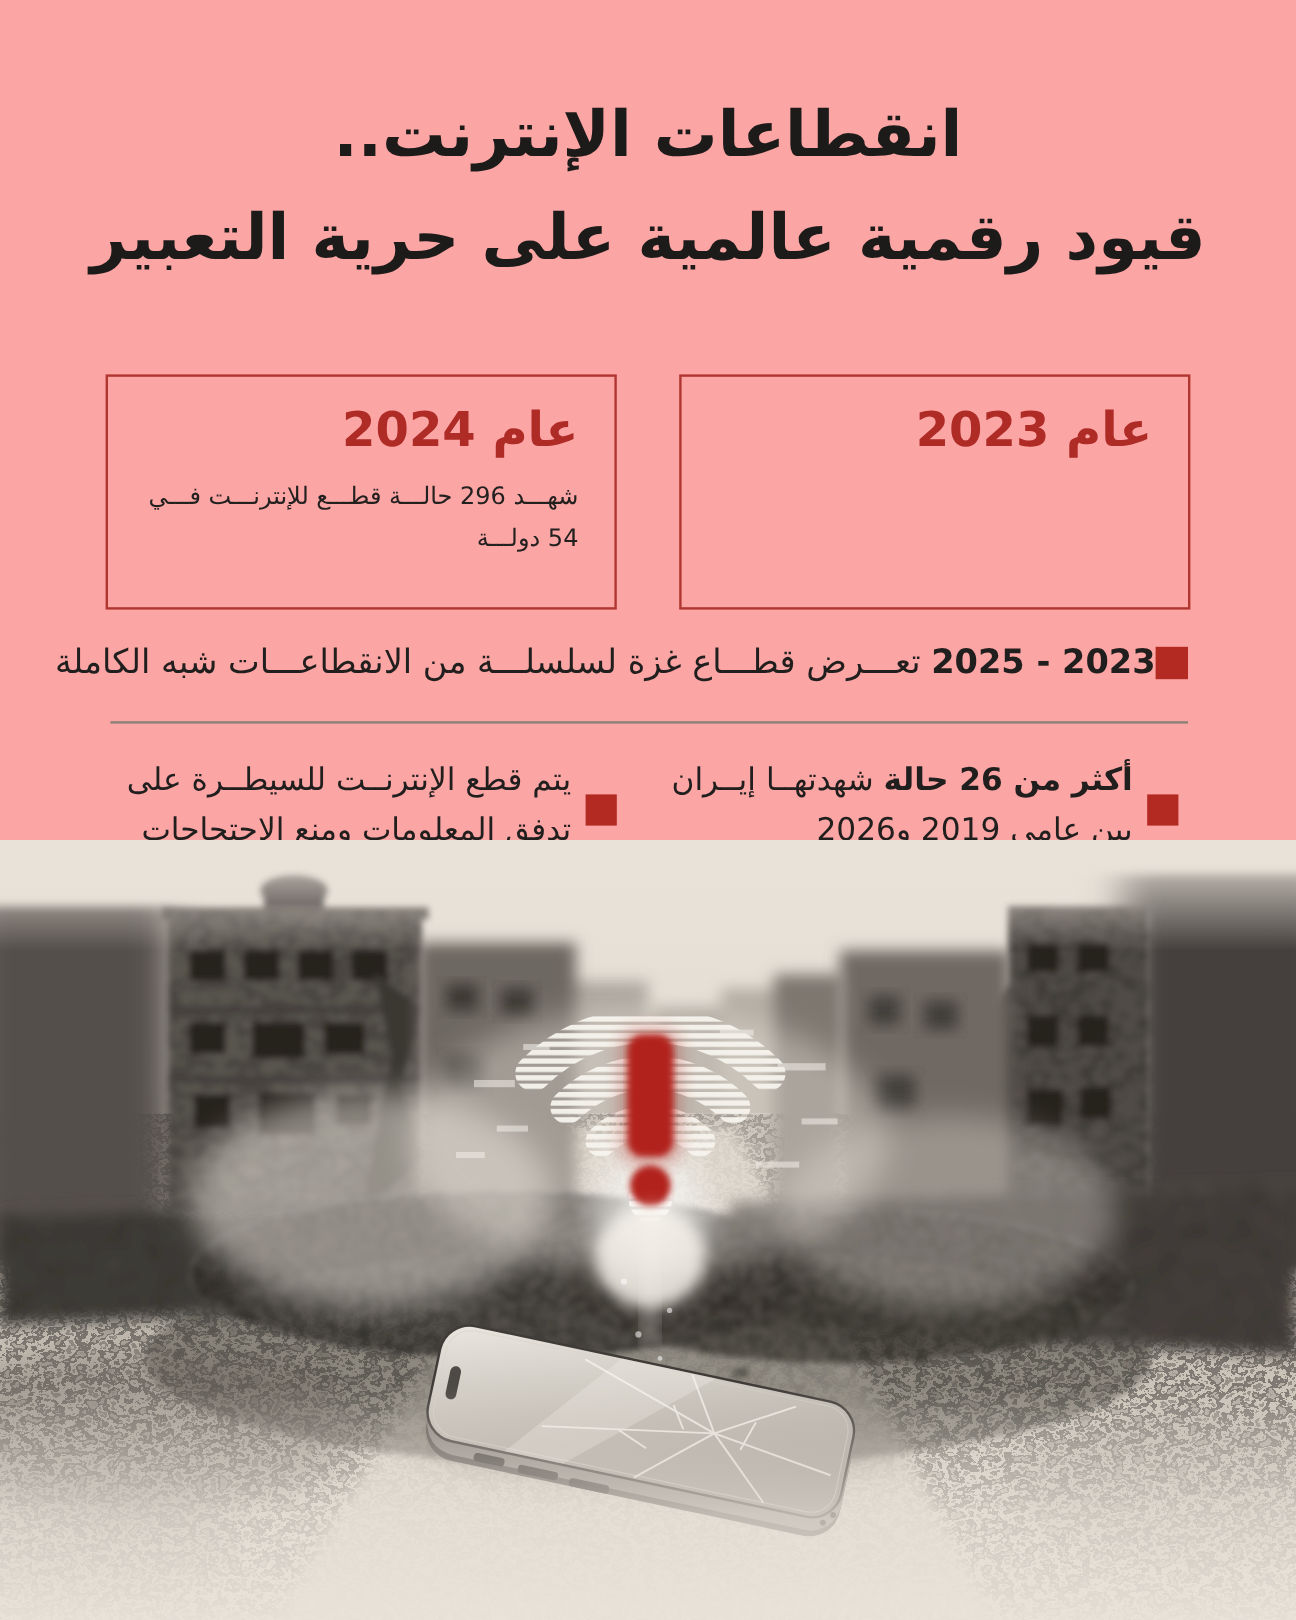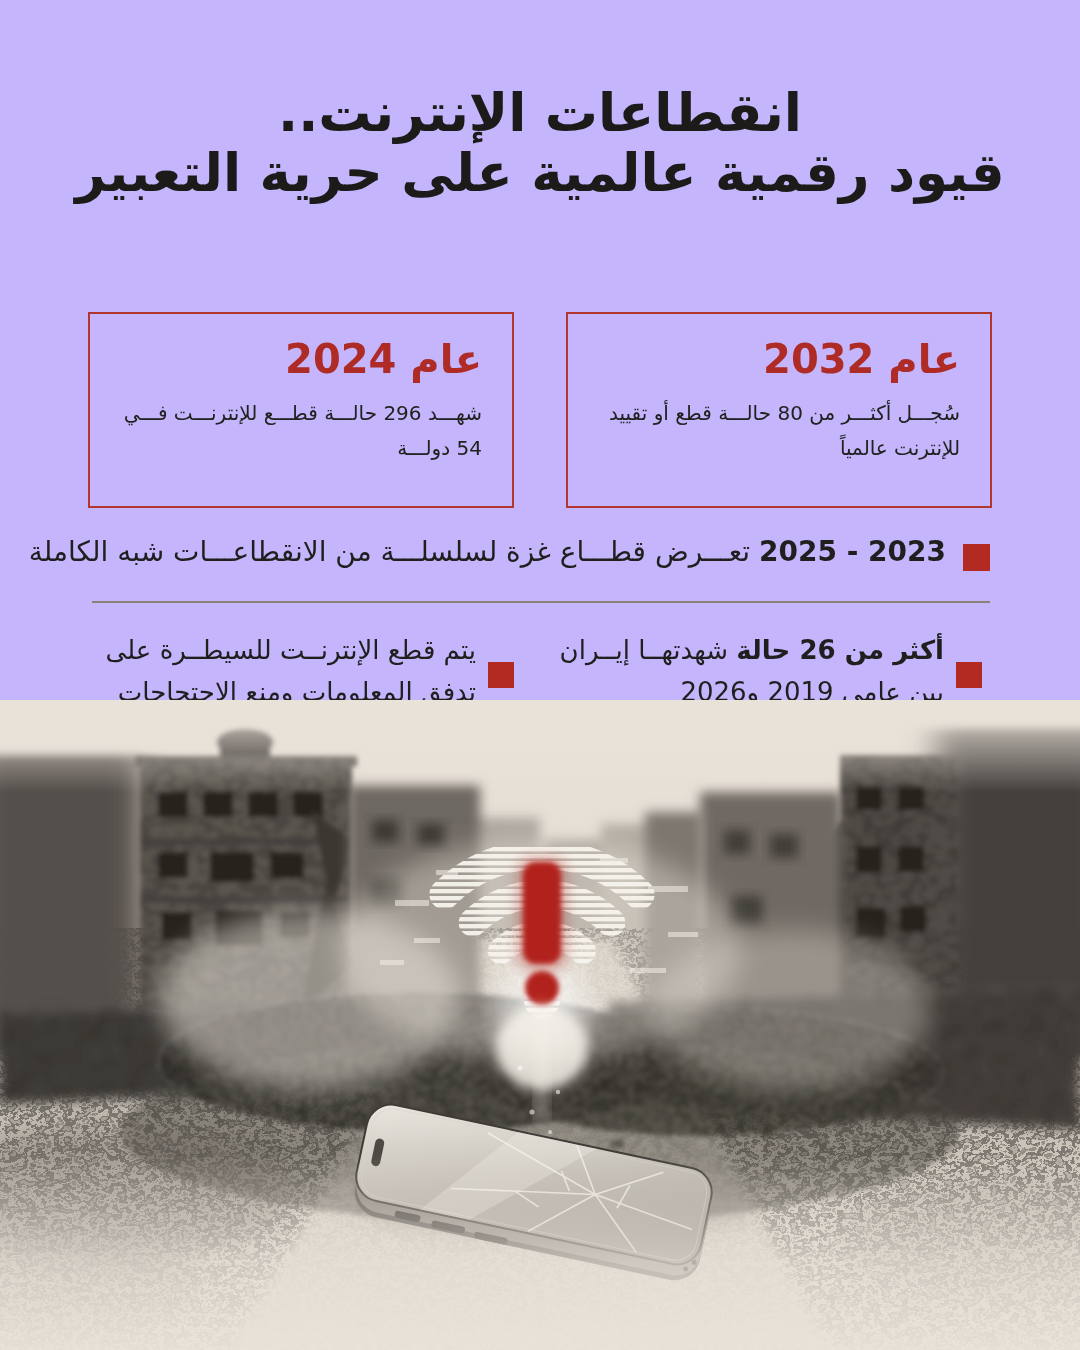--- a/index.html
+++ b/index.html
@@ -2,40 +2,40 @@
 <html lang="ar"><head>
 <meta charset="utf-8">
 <style>
   html,body{margin:0;padding:0;}
   body{
     width:1080px;height:1350px;overflow:hidden;
     background:#e9e2d9;
     font-family:"DejaVu Sans",sans-serif;
     color:#211f1e;
   }
-  .poster{position:relative;width:1080px;height:1350px;background:#c4b5fd;}
+  .poster{position:relative;width:1080px;height:1350px;background:#fca5a5;}
 
   
   .header{position:absolute;top:84px;left:0;width:100%;text-align:center;font-weight:bold;color:#1d1b19;}
   .title1{font-size:53px;line-height:1.1;}
-  .title2{font-size:53px;}
+  .title2{font-size:53px;margin-top:26px;}
 
   
   .boxes{position:absolute;top:312px;left:88px;right:88px;display:flex;gap:52px;}
   .stat-box{
     flex:1;border:2px solid #b0362f;min-height:196px;box-sizing:border-box;
     padding:22px 30px 32px;text-align:right;background:transparent;
   }
   .stat-title{color:#ae2b26;font-size:40px;font-weight:bold;margin-bottom:14px;}
   .stat-body{font-size:20px;line-height:1.75;color:#23211f;}
 
   
   .bullet1{
     position:absolute;top:532px;right:90px;left:90px;
-    display:flex;gap:17px;align-items:flex-end;font-size:28px;
+    display:flex;align-items:flex-start;font-size:28px;
   }
   .bullet1 p{margin:0;white-space:nowrap;line-height:1.4;}
   .sq{width:27px;height:27px;background:#b22a21;flex:none;margin-top:7px;}
 
   .divider{position:absolute;top:601px;left:92px;width:898px;height:0;border-top:2px solid #8a8177;}
 
   .bullet-row{position:absolute;top:630px;left:90px;right:98px;display:flex;gap:44px;}
   .bullet-col{flex:1;display:flex;gap:12px;align-items:center;font-size:26px;line-height:1.6;}
   .bullet-col p{margin:0;text-align:right;}
   .bullet-col .sq{margin-top:6px;width:26px;height:26px;}
@@ -60,22 +60,21 @@
 
 <div class="poster">
 
   <div class="header" dir="rtl">
     <div class="title1">انقطاعات الإنترنت..</div>
     <div class="title2">قيود رقمية عالمية على حرية التعبير</div>
   </div>
 
   <div class="boxes" dir="rtl">
     <div class="stat-box">
-      <div class="stat-title">عام 2032</div>
-      <div class="stat-body">سُجـــل أكثـــر من 80 حالـــة قطع أو تقييد للإنترنت عالمياً</div>
+      <div class="stat-title">عام 2023</div>
     </div>
     <div class="stat-box">
       <div class="stat-title">عام 2024</div>
       <div class="stat-body">شهـــد 296 حالـــة قطـــع للإنترنـــت فـــي 54 دولـــة</div>
     </div>
   </div>
 
   <div class="bullet1" dir="rtl">
     <span class="sq"></span>
     <p><b>2023 - 2025</b> <span>تعـــرض قطـــاع غزة لسلسلـــة من الانقطاعـــات شبه الكاملة</span></p>

